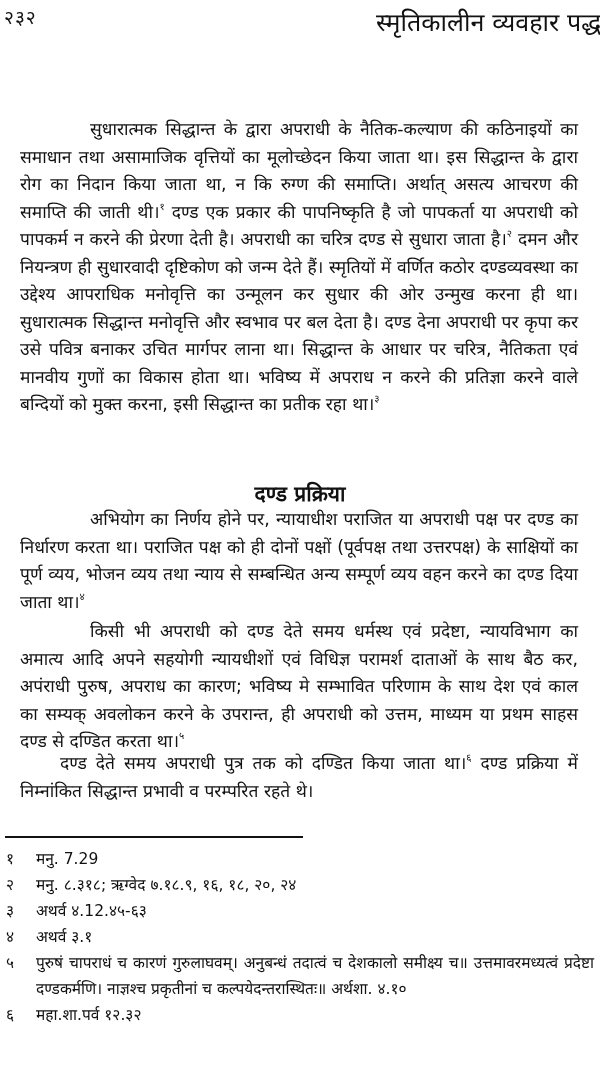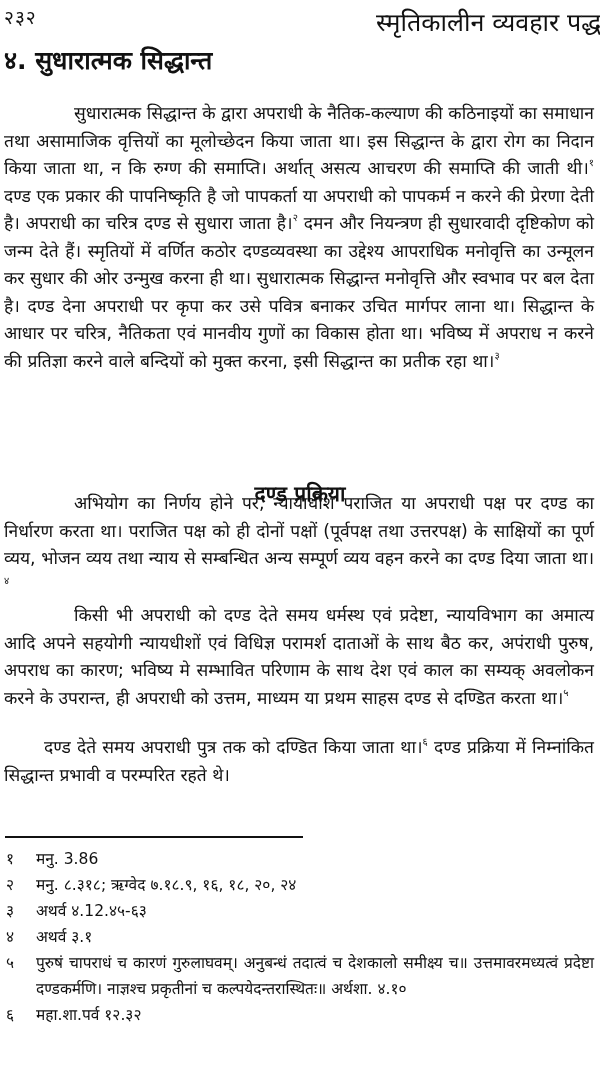--- a/index.html
+++ b/index.html
@@ -12,21 +12,21 @@
   .header { position: absolute; top: 4px; left: 4px; right: 6px; height: 26px; }
   .page-number { position: absolute; left: 0; top: 0; font-size: 19px; letter-spacing: 1px; }
   .running-title { position: absolute; right: 8px; top: 0; font-size: 25px; }
   .section-heading {
     position: absolute; left: 4px; top: 42px; font-size: 25px; font-weight: bold;
   }
   .body {
     position: absolute; left: 4px; width: 590px; font-size: 17.4px; line-height: 27.5px;
     text-align: justify;
   }
-  .para { margin: 0; text-indent: 0; }
+  .para { margin: 16px; text-indent: 0; }
   .p1 { top: 100px; }
   .p1 .para { text-indent: 70px; }
   .subheading {
     position: absolute; left: 0; width: 600px; top: 448px; text-align: center;
     font-size: 21px; font-weight: bold; margin-top: 31px;
   }
   .p2 { top: 490px; }
   .p2 .para { text-indent: 70px; }
   .p3 { top: 602px; }
   .p3 .para { text-indent: 70px; }
@@ -46,21 +46,20 @@
 </head>
 <body>
 
 <div class="page">
 
   <div class="header">
     <span class="page-number">२३२</span>
     <span class="running-title">स्मृतिकालीन व्यवहार पद्धति</span>
   </div>
 
-  <div class="section-heading">४. सुधारात्मक सिद्धान्त</div>
 
   <div class="body p1">
     <p class="para"><span>सुधारात्मक सिद्धान्त के द्वारा अपराधी के नैतिक-कल्याण की कठिनाइयों का समाधान तथा असामाजिक वृत्तियों का मूलोच्छेदन किया जाता था। इस सिद्धान्त के द्वारा रोग का निदान किया जाता था, न कि रुग्ण की समाप्ति। अर्थात् असत्य आचरण की समाप्ति की जाती थी।</span><sup>१</sup><span> दण्ड एक प्रकार की पापनिष्कृति है जो पापकर्ता या अपराधी को पापकर्म न करने की प्रेरणा देती है। अपराधी का चरित्र दण्ड से सुधारा जाता है।</span><sup>२</sup><span> दमन और नियन्त्रण ही सुधारवादी दृष्टिकोण को जन्म देते हैं। स्मृतियों में वर्णित कठोर दण्डव्यवस्था का उद्देश्य आपराधिक मनोवृत्ति का उन्मूलन कर सुधार की ओर उन्मुख करना ही था। सुधारात्मक सिद्धान्त मनोवृत्ति और स्वभाव पर बल देता है। दण्ड देना अपराधी पर कृपा कर उसे पवित्र बनाकर उचित मार्गपर लाना था। सिद्धान्त के आधार पर चरित्र, नैतिकता एवं मानवीय गुणों का विकास होता था। भविष्य में अपराध न करने की प्रतिज्ञा करने वाले बन्दियों को मुक्त करना, इसी सिद्धान्त का प्रतीक रहा था।</span><sup>३</sup></p>
   </div>
 
   <div class="subheading">दण्ड प्रक्रिया</div>
 
   <div class="body p2">
     <p class="para"><span>अभियोग का निर्णय होने पर, न्यायाधीश पराजित या अपराधी पक्ष पर दण्ड का निर्धारण करता था। पराजित पक्ष को ही दोनों पक्षों (पूर्वपक्ष तथा उत्तरपक्ष) के साक्षियों का पूर्ण व्यय, भोजन व्यय तथा न्याय से सम्बन्धित अन्य सम्पूर्ण व्यय वहन करने का दण्ड दिया जाता था।</span><sup>४</sup></p>
   </div>
@@ -71,21 +70,21 @@
 
   <div class="body p4">
     <p class="para"><span>दण्ड देते समय अपराधी पुत्र तक को दण्डित किया जाता था।</span><sup>६</sup><span> दण्ड प्रक्रिया में निम्नांकित सिद्धान्त प्रभावी व परम्परित रहते थे।</span></p>
   </div>
 
   <div class="footnote-rule"></div>
 
   <div class="footnotes">
     <div class="fn">
       <span class="fn-num">१</span>
-      <span class="fn-text">मनु. 3.86</span>
+      <span class="fn-text">मनु. 7.29</span>
     </div>
     <div class="fn">
       <span class="fn-num">२</span>
       <span class="fn-text">मनु. ८.३१८; ऋग्वेद ७.१८.९, १६, १८, २०, २४</span>
     </div>
     <div class="fn">
       <span class="fn-num">३</span>
       <span class="fn-text">अथर्व ४.12.४५-६३</span>
     </div>
     <div class="fn">

